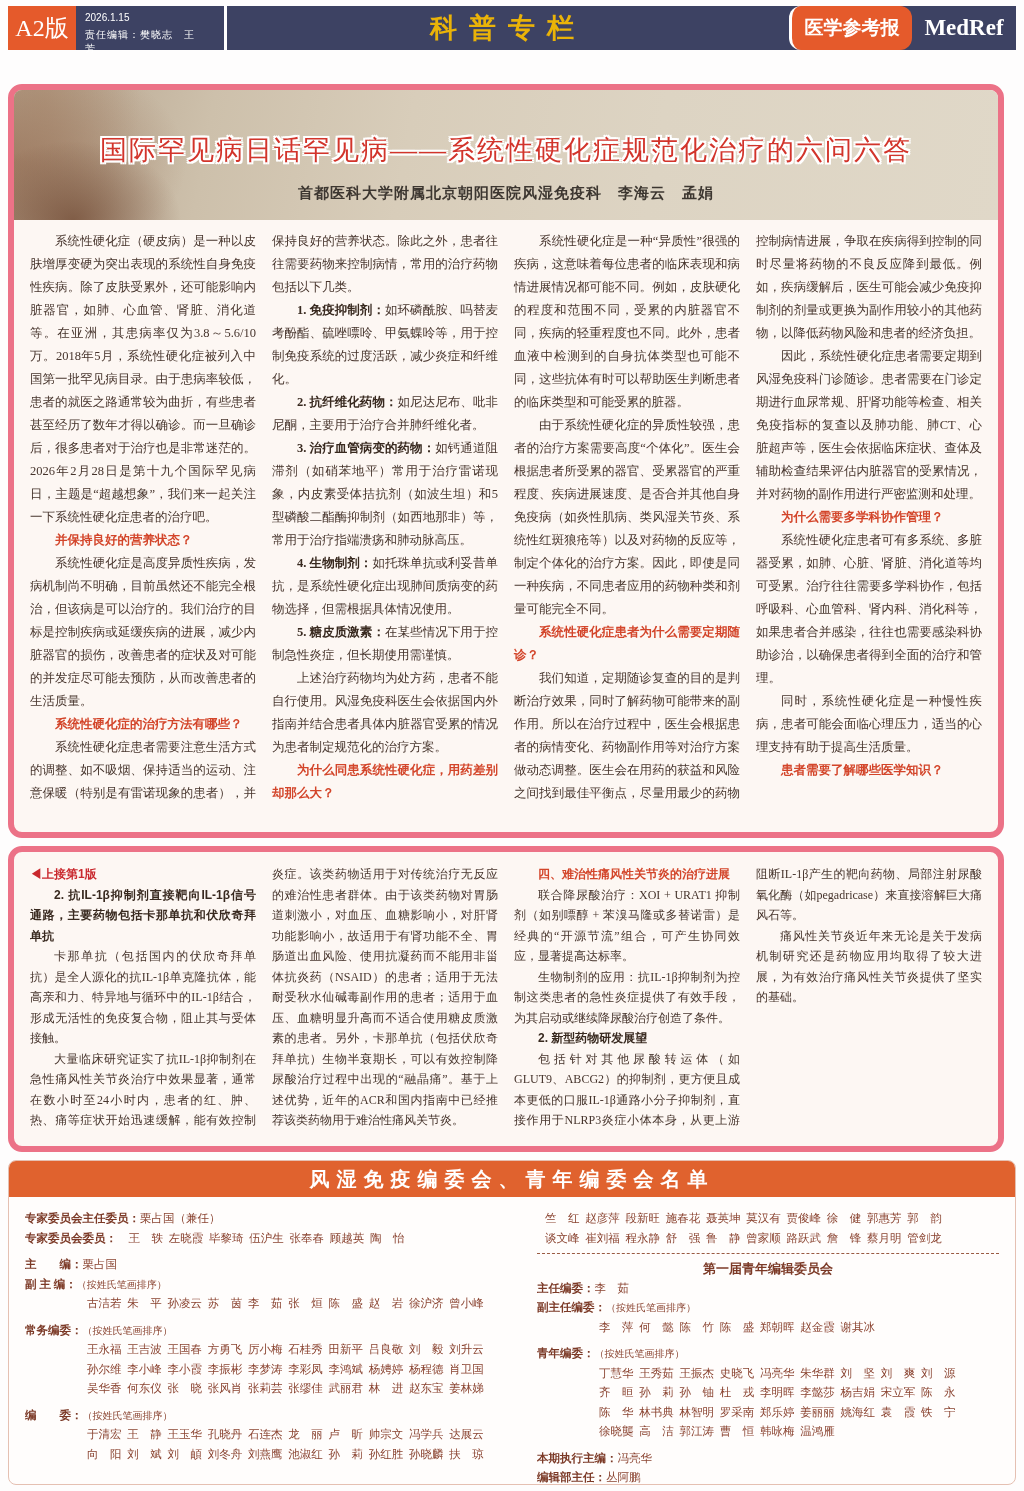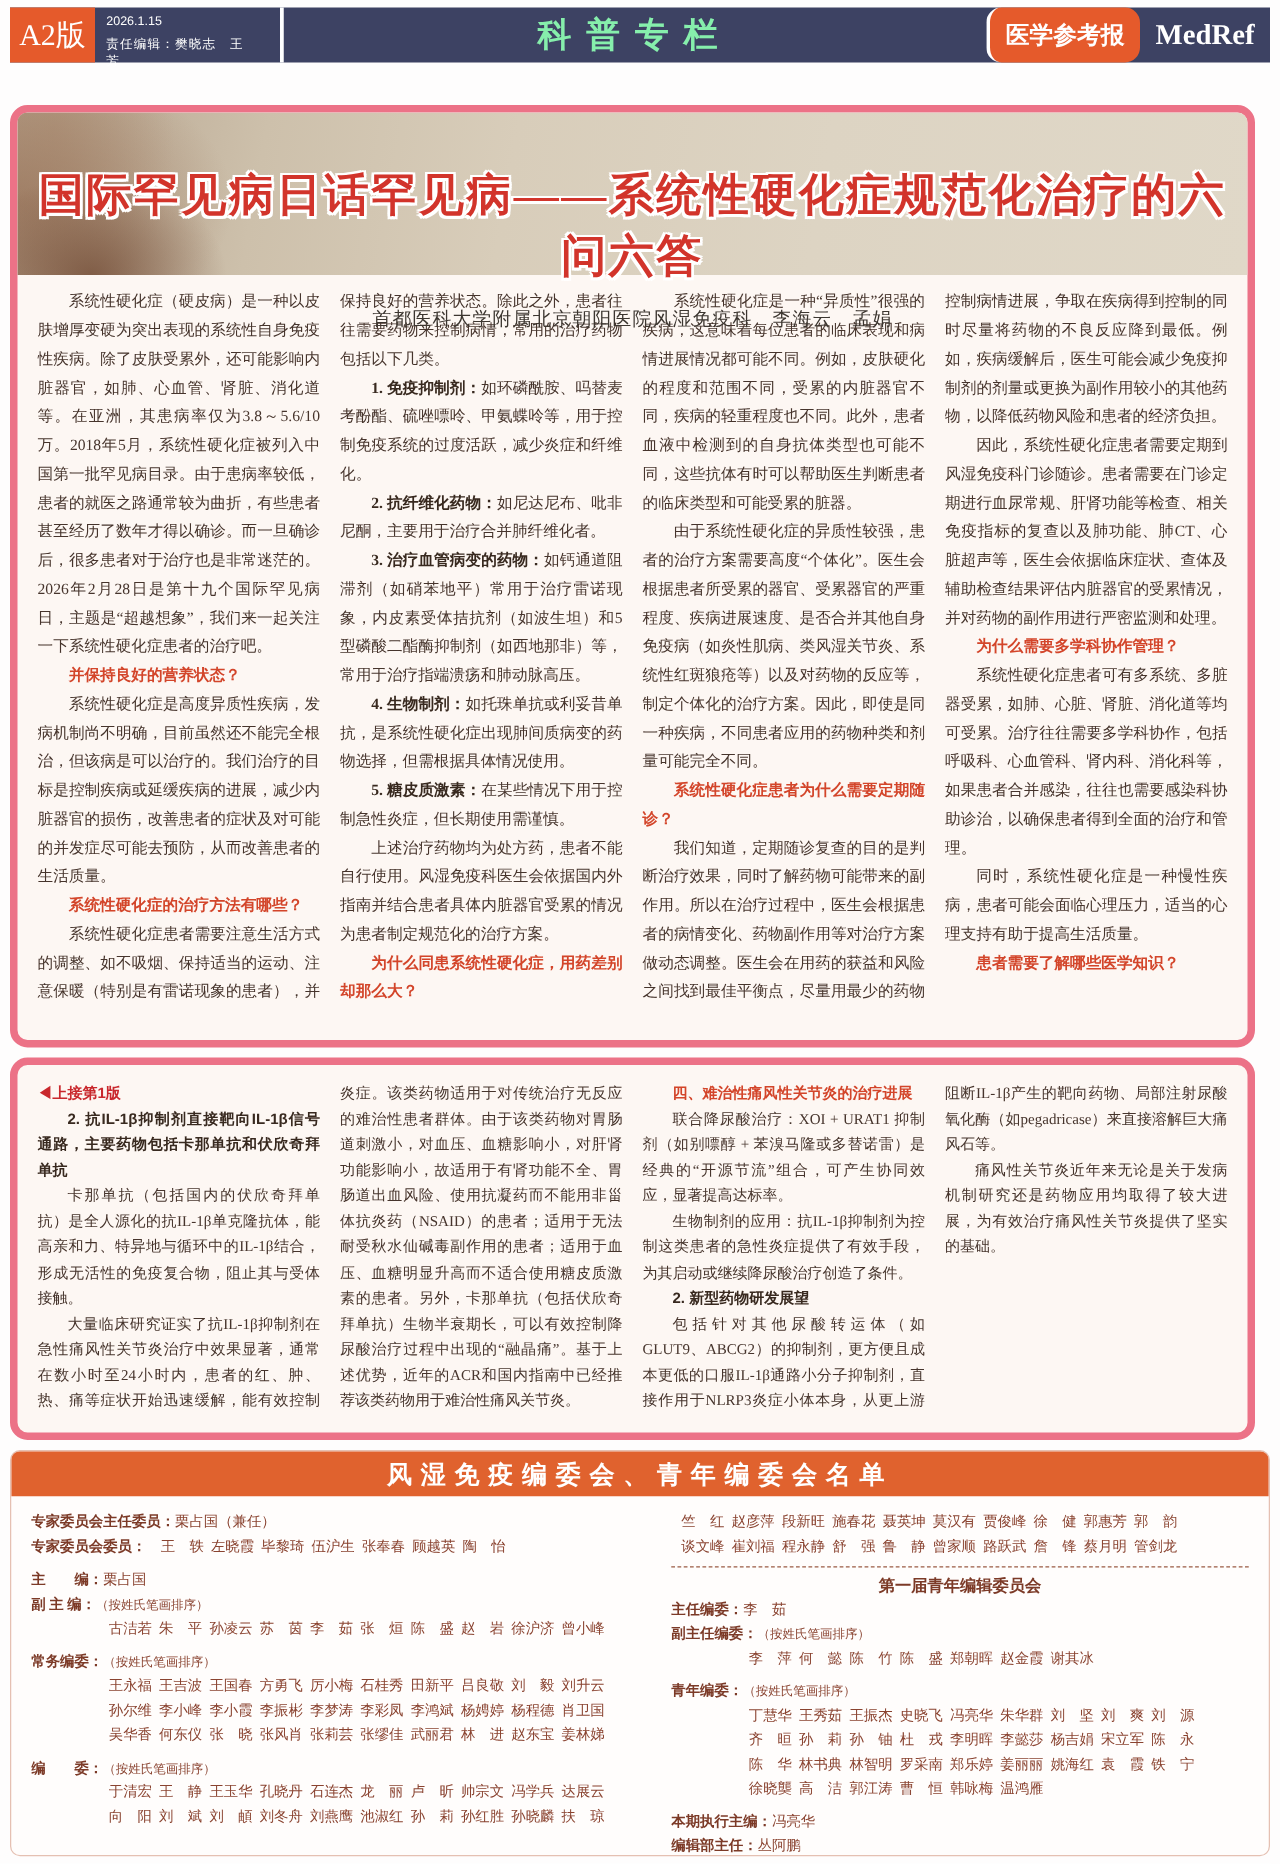--- a/index.html
+++ b/index.html
@@ -5,40 +5,40 @@
   html,body{margin:0;padding:0;background:#fff;}
   .page{position:relative;width:1024px;height:1491px;background:#fefdfd;overflow:hidden;
         font-family:"Liberation Serif","DejaVu Serif",serif;}
   
   .masthead{position:absolute;left:8px;top:6px;width:1008px;height:44px;background:#3d4263;display:flex;}
   .mh-page{width:68px;background:#e55a2b;color:#fff;display:flex;align-items:center;justify-content:center;
            font-size:24px;font-family:"Liberation Serif",serif;}
   .mh-meta{width:148px;color:#fff;padding:6px 9px 0;font-family:"Liberation Sans",sans-serif;box-sizing:border-box;}
   .mh-date{font-size:10px;}
   .mh-editors{font-size:10px;margin-top:5px;letter-spacing:1px;}
-  .mh-title{flex:1;color:#86efac;display:flex;align-items:center;justify-content:center;font-size:27px;font-weight:bold;
+  .mh-title{flex:1;color:#eab308;display:flex;align-items:center;justify-content:center;font-size:27px;font-weight:bold;
             letter-spacing:12px;border-left:3px solid #fff;font-family:"Liberation Sans",sans-serif;}
   .mh-brand-cn{width:120px;background:#e55a2b;color:#fff;display:flex;align-items:center;justify-content:center;
                font-size:19px;font-weight:bold;border-left:3px solid #fff;font-family:"Liberation Sans",sans-serif;border-radius:12px;}
   .mh-brand-en{width:104px;color:#fff;display:flex;align-items:center;justify-content:center;font-size:23px;
                font-weight:bold;font-family:"Liberation Serif",serif;}
   
   .card{position:absolute;left:8px;width:996px;border:6px solid #ec7287;border-radius:14px;background:#fdf7f3;
         overflow:hidden;box-sizing:border-box;}
   .card1{top:84px;height:754px;}
   .card2{top:846px;height:306px;}
   .banner{height:130px;position:relative;
      background:
        radial-gradient(150px 110px at 6% 100%, rgba(116,78,56,.8), rgba(116,78,56,0) 72%),
        radial-gradient(230px 150px at 0% 55%, rgba(153,116,90,.75), rgba(153,116,90,0) 75%),
        radial-gradient(120px 200px at 3% 10%, rgba(176,148,122,.7), rgba(176,148,122,0) 80%),
        linear-gradient(100deg,#b5a28d 0%,#cdc0ab 20%,#d8cdba 40%,#ddd4c3 65%,#e0d8c8 100%);}
-  .banner-title{text-align:center;padding-top:42px;font-size:36px;font-weight:bold;color:#d2342b;letter-spacing:2px;
+  .banner-title{text-align:center;padding-top:42px;font-size:27px;font-weight:normal;color:#d2342b;letter-spacing:2px;
      text-shadow:2px 0 0 #fff,-2px 0 0 #fff,0 2px 0 #fff,0 -2px 0 #fff,2px 2px 0 #fff,-2px -2px 0 #fff,2px -2px 0 #fff,-2px 2px 0 #fff;}
-  .banner-byline{text-align:center;margin-top:16px;font-size:15px;font-weight:normal;color:#3c3630;letter-spacing:1px;}
+  .banner-byline{text-align:center;margin-top:16px;font-size:15px;font-weight:bold;color:#3c3630;letter-spacing:1px;}
   .colflow{column-gap:16px;column-fill:auto;overflow:hidden;text-align:justify;color:#46342c;}
   .body1{height:592px;margin:10px 16px 0;column-count:4;font-size:12.5px;line-height:23px;}
   .body2{height:268px;margin:12px 16px 0;column-count:4;font-size:12px;line-height:20.5px;}
   .blk{margin:0;text-indent:2em;}
   .blk b{font-family:Liberation Serif, serif;color:#38291f;}
   .blk.h{color:#d3452a;font-weight:bold;font-family:"Liberation Sans",sans-serif;}
   .blk.b{font-weight:bold;font-family:"Liberation Sans",sans-serif;color:#38291f;}
   .blk.lead{color:#c9282d;font-weight:bold;font-family:"Liberation Sans",sans-serif;text-indent:0;}
   
   .card3{position:absolute;left:8px;top:1160px;width:1008px;height:325px;border:1px solid #e5c0b2;border-radius:8px;

